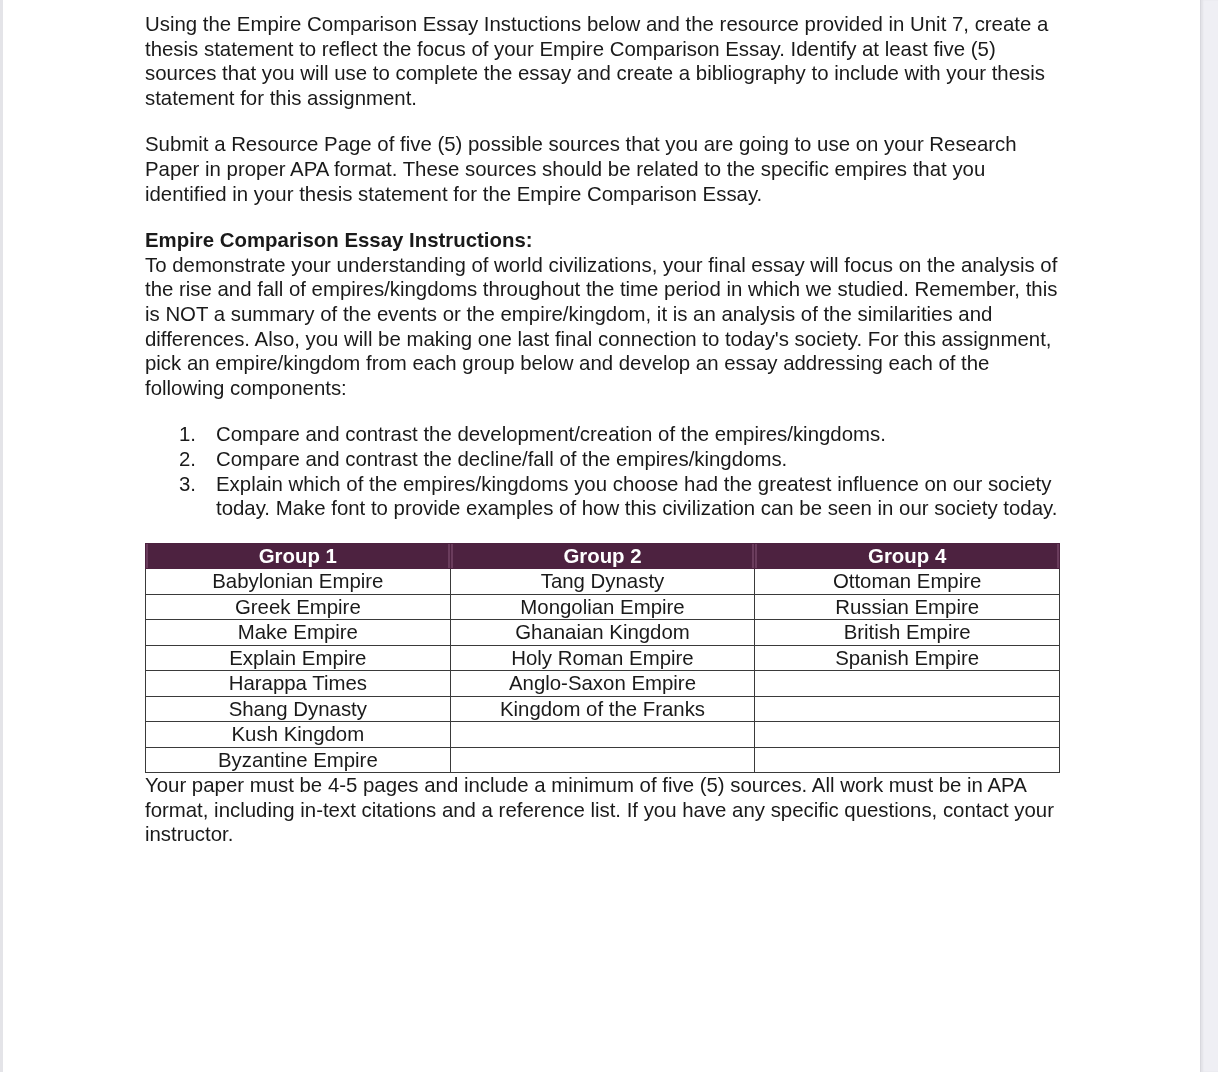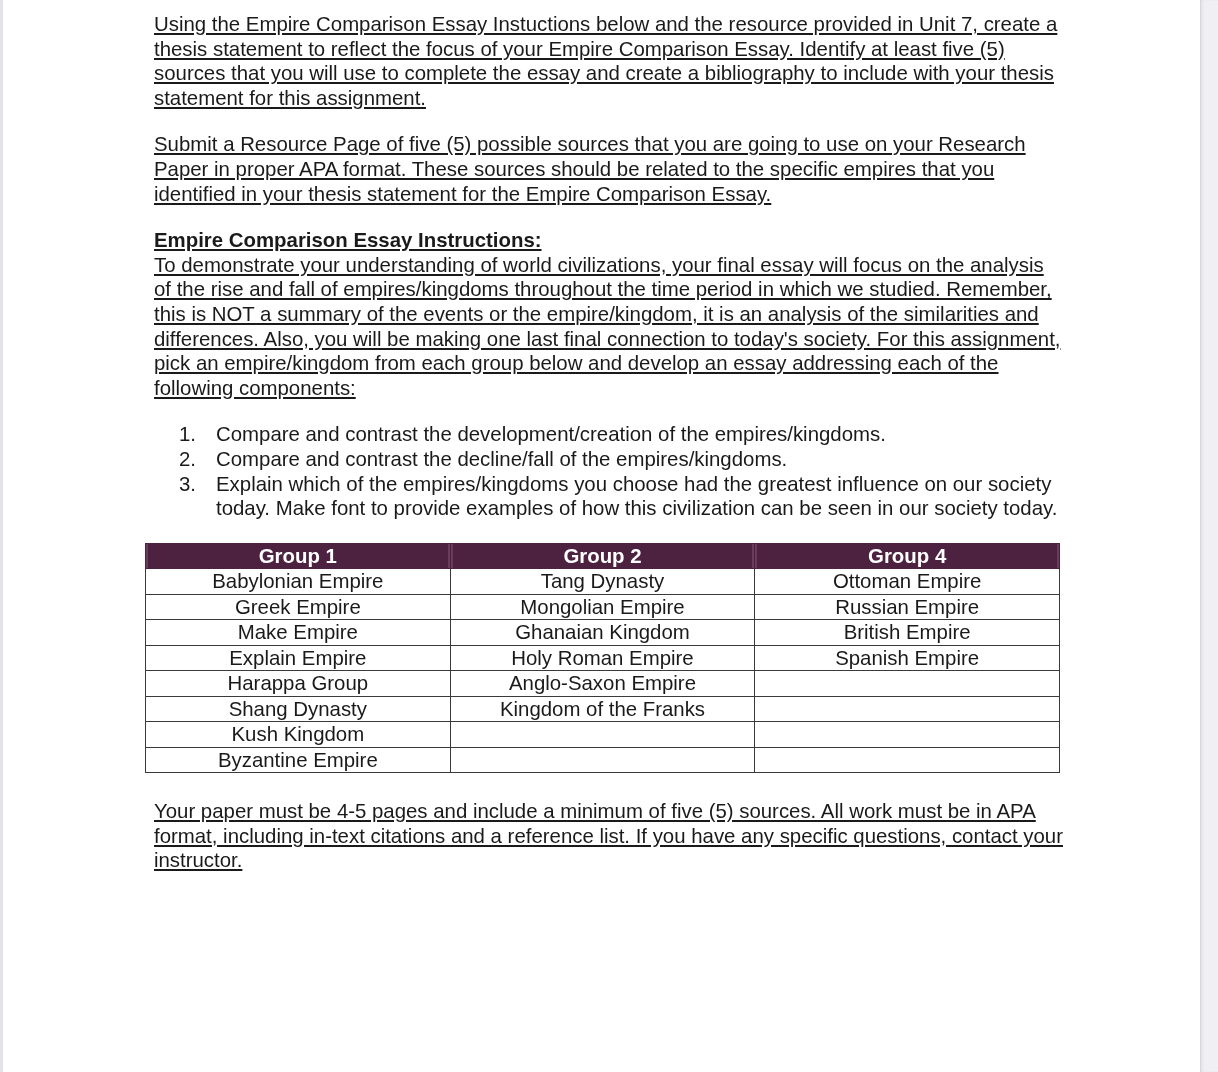--- a/index.html
+++ b/index.html
@@ -17,29 +17,29 @@
     .right-gutter {
       position: absolute; left: 1200px; top: 0; width: 18px; height: 1072px;
       background: #efeff4;
       border-left: 1px solid #d8d8de;
       box-shadow: inset 2px 0 2px rgba(0,0,0,0.05);
     }
     .page {
       position: absolute; left: 145px; top: 12px; width: 920px;
       font-size: 20.4px; line-height: 24.6px;
     }
-    p { margin: 0 0 22px 9px; text-decoration: underline; }
+    p { margin: 0 0 22px 0; }
     .heading { font-weight: bold; display: block; }
     ol {
       margin: 0 0 22px 0; padding: 0; list-style: none;
     }
     ol li { position: relative; padding-left: 71px; }
     ol li .num { position: absolute; left: 34px; top: 0; }
     table {
-      border-collapse: collapse; width: 915px; margin-top: 0; margin-bottom: 26px;
+      border-collapse: collapse; width: 915px; margin-top: 0; 
       table-layout: fixed;
     }
     th, td {
       border: 1px solid #3a3a3a;
       text-align: center;
       height: 24.5px; padding: 0;
       font-size: 20.4px; line-height: 24px;
       font-weight: normal;
     }
     th {
@@ -91,21 +91,21 @@
           <td>Make Empire</td>
           <td>Ghanaian Kingdom</td>
           <td>British Empire</td>
         </tr>
       <tr>
           <td>Explain Empire</td>
           <td>Holy Roman Empire</td>
           <td>Spanish Empire</td>
         </tr>
       <tr>
-          <td>Harappa Group</td>
+          <td>Harappa Times</td>
           <td>Anglo-Saxon Empire</td>
           <td></td>
         </tr>
       <tr>
           <td>Shang Dynasty</td>
           <td>Kingdom of the Franks</td>
           <td></td>
         </tr>
       <tr>
           <td>Kush Kingdom</td>

